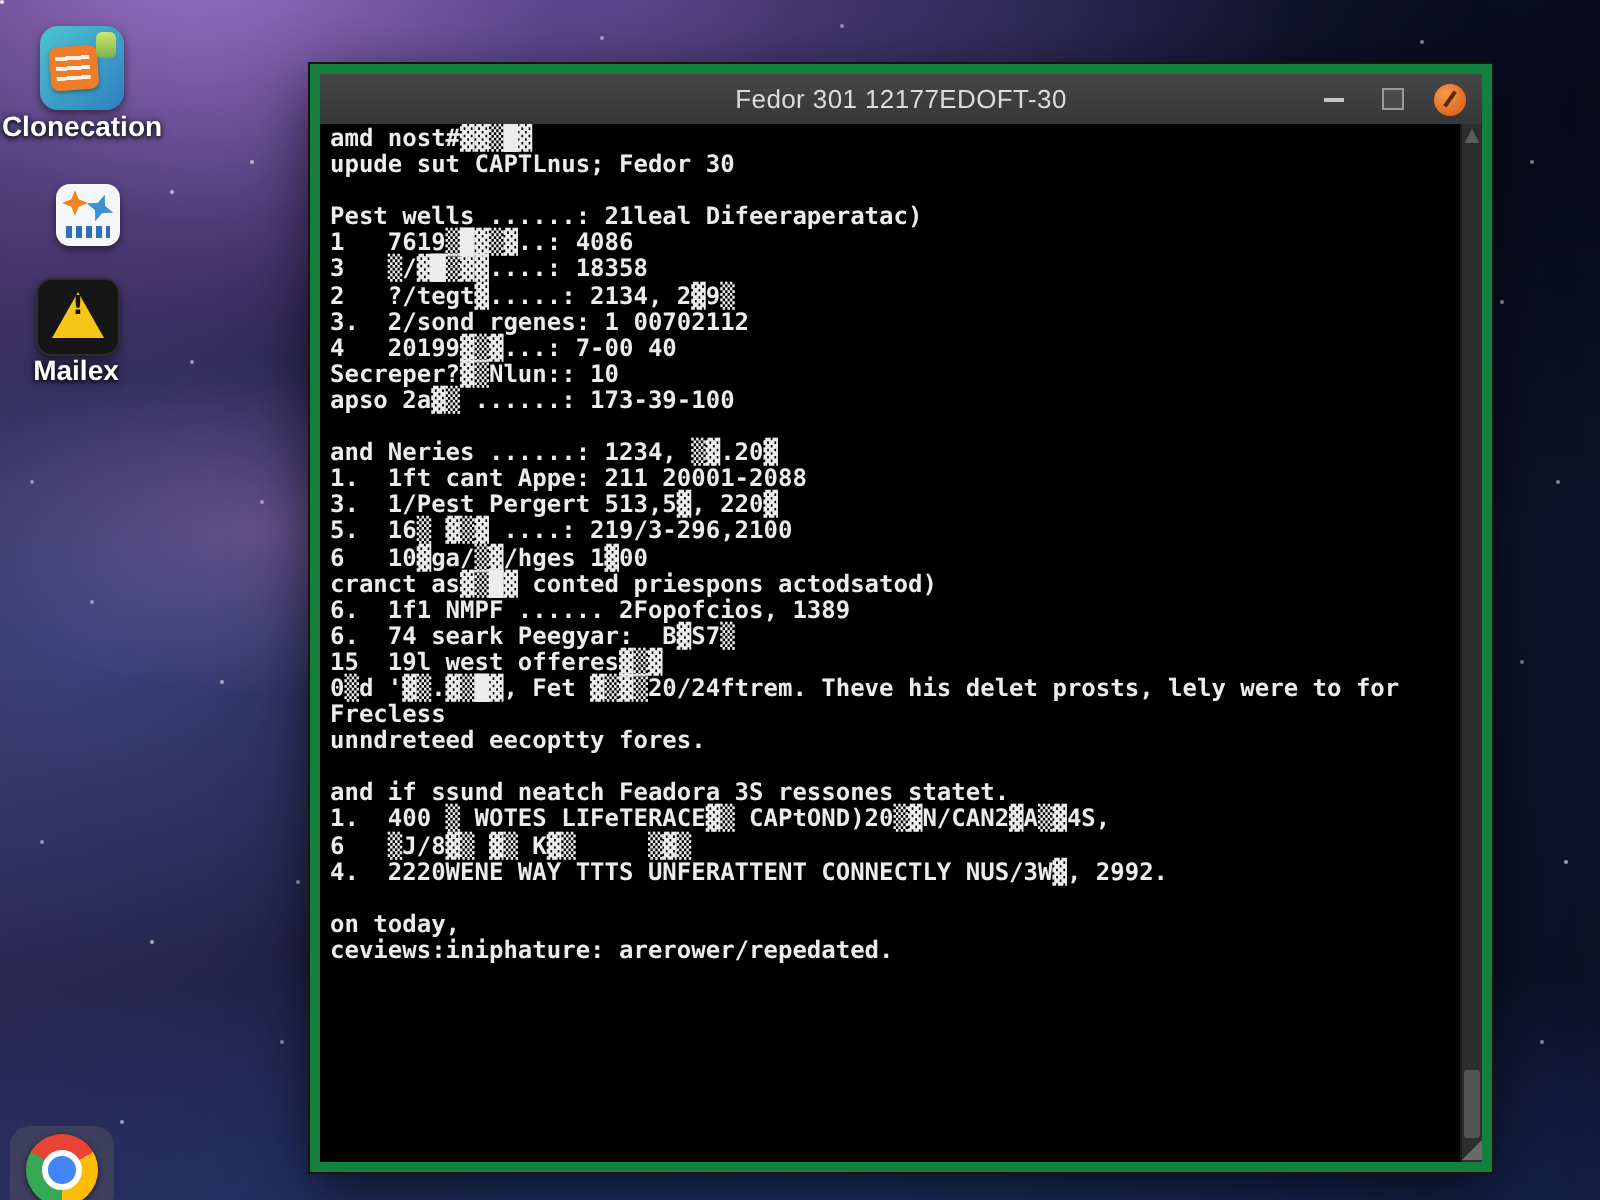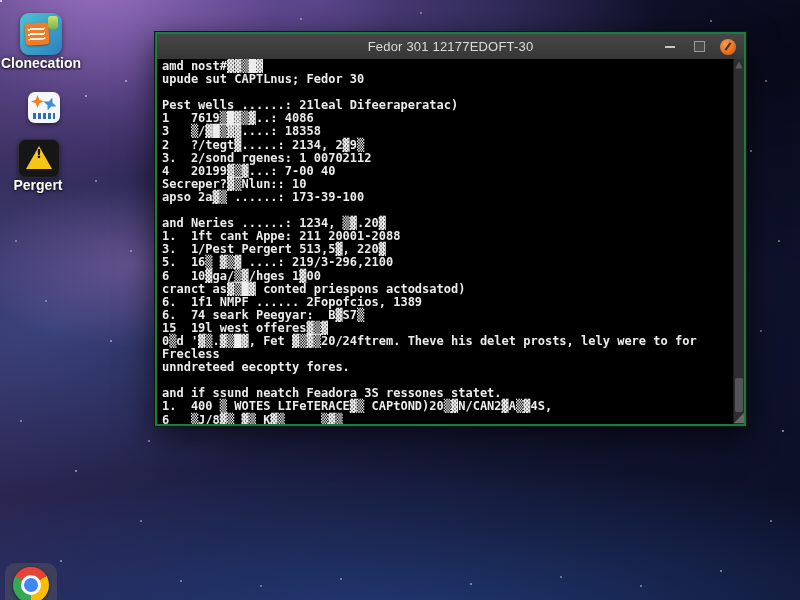--- a/index.html
+++ b/index.html
@@ -107,22 +107,22 @@
     position:relative;width:36px;height:36px;border-radius:50%;
     background:conic-gradient(from 0deg,#ea4335 0 60deg,#fbbc05 60deg 180deg,#34a853 180deg 300deg,#ea4335 300deg 360deg);
     box-shadow:0 1px 3px rgba(0,0,0,.6);
   }
   .chrome-ball::after{
     content:"";position:absolute;left:50%;top:50%;width:14px;height:14px;margin:-10px 0 0 -10px;
     border-radius:50%;background:#4285f4;border:3px solid #fff;
   }
   
   .window{
-    position:absolute;left:155px;top:32px;width:591px;height:394px;box-sizing:border-box;
-    background:#6d28d9;border:2px solid #15803d;outline:1px solid #141414;
+    position:absolute;left:155px;top:32px;width:591px;height:554px;box-sizing:border-box;
+    background:#6d28d9;border:5px solid #15803d;outline:1px solid #141414;
     box-shadow:0 10px 30px rgba(0,0,0,.65);
   }
   .titlebar{
     position:relative;height:25px;background:linear-gradient(#474747,#363636);
     border-bottom:1px solid #1e1e1e;display:flex;align-items:center;justify-content:center;
   }
   .title{
     color:#dcdcdc;font:13px/25px "Liberation Sans", sans-serif;letter-spacing:.2px;
   }
   .controls{
@@ -179,21 +179,21 @@
     <div class="pw-blue"></div>
     <div class="pw-text"></div>
   </div>
 </div>
 
 <div class="dicon" style="left:18px;top:139px;width:40px;height:56px;">
   <div class="mail-glyph">
     <div class="warn-tri"></div>
     <div class="warn-bang">!</div>
   </div>
-  <div class="dlabel" style="left:-11px;top:38px;width:62px;">Pergert</div>
+  <div class="dlabel" style="left:-11px;top:38px;width:62px;">Mailex</div>
 </div>
 
 <div class="chrome-tile">
   <div class="chrome-ball"></div>
 </div>
 
 <div class="window">
   <div class="titlebar">
     <span class="title">Fedor 301 12177EDOFT-30</span>
     <div class="controls">

